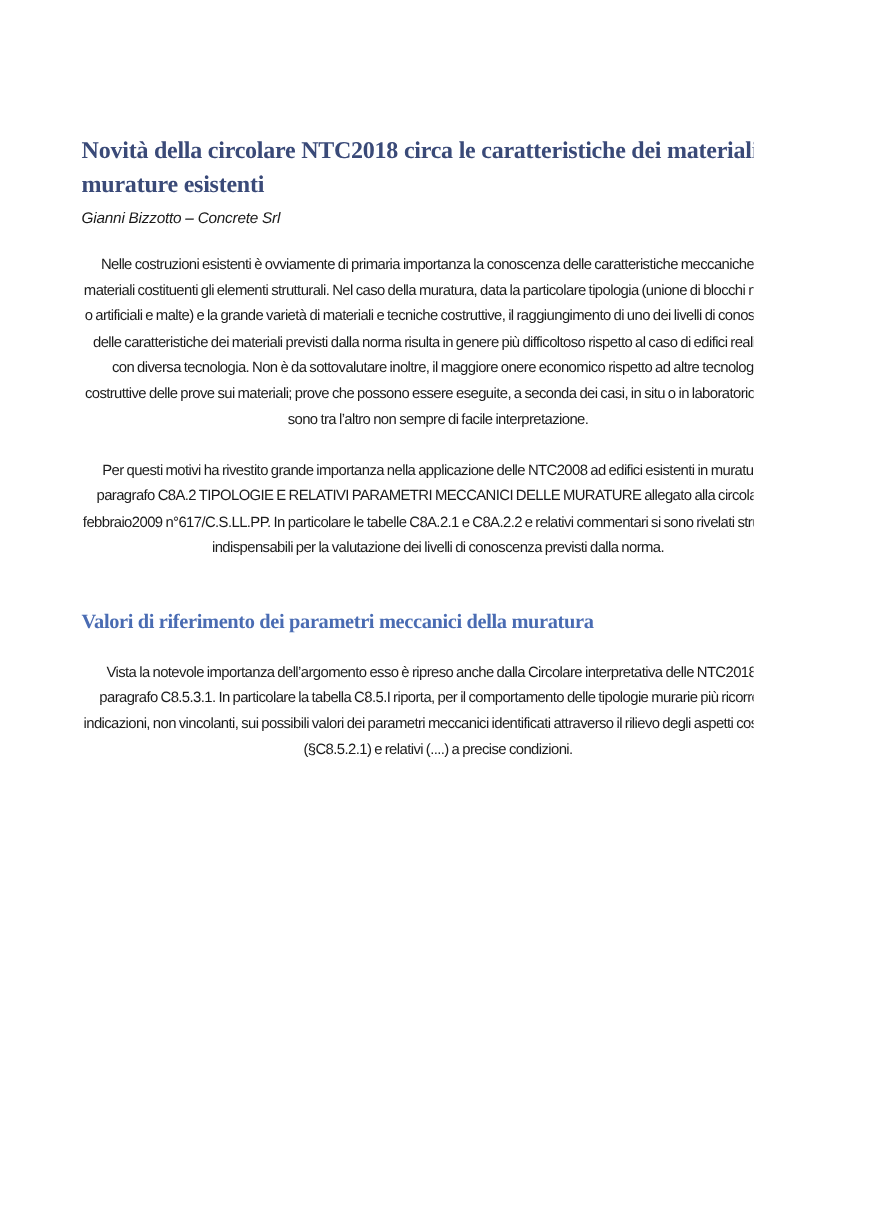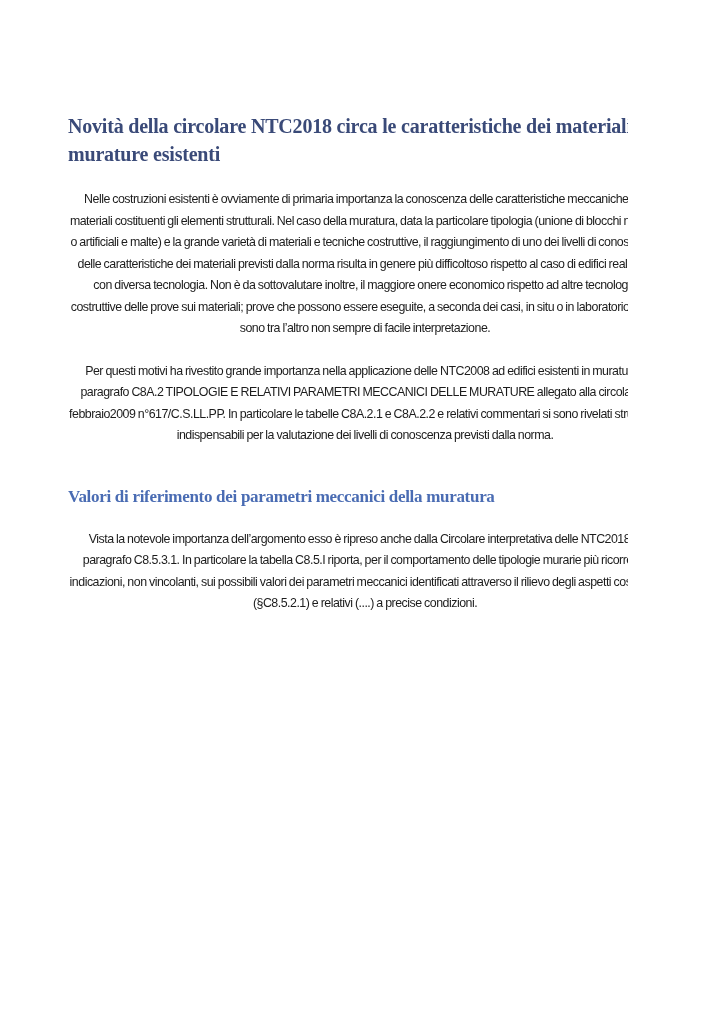--- a/index.html
+++ b/index.html
@@ -62,20 +62,21 @@
   }
 </style>
 </head>
 <body>
 
 <div class="page">
   <div class="content">
 
     <h1 class="doc-title">Novità della circolare NTC2018 circa le caratteristiche dei materiali di murature esistenti</h1>
 
+    <div class="author-line">Gianni Bizzotto – Concrete Srl</div>
 
     <p class="body-paragraph">Nelle costruzioni esistenti è ovviamente di primaria importanza la conoscenza delle caratteristiche meccaniche dei materiali costituenti gli elementi strutturali. Nel caso della muratura, data la particolare tipologia (unione di blocchi naturali o artificiali e malte) e la grande varietà di materiali e tecniche costruttive, il raggiungimento di uno dei livelli di conoscenza delle caratteristiche dei materiali previsti dalla norma risulta in genere più difficoltoso rispetto al caso di edifici realizzati con diversa tecnologia. Non è da sottovalutare inoltre, il maggiore onere economico rispetto ad altre tecnologie costruttive delle prove sui materiali; prove che possono essere eseguite, a seconda dei casi, in situ o in laboratorio e che sono tra l’altro non sempre di facile interpretazione.</p>
 
     <p class="body-paragraph">Per questi motivi ha rivestito grande importanza nella applicazione delle NTC2008 ad edifici esistenti in muratura il paragrafo C8A.2 TIPOLOGIE E RELATIVI PARAMETRI MECCANICI DELLE MURATURE allegato alla circolare 2 febbraio2009 n°617/C.S.LL.PP. In particolare le tabelle C8A.2.1 e C8A.2.2 e relativi commentari si sono rivelati strumenti indispensabili per la valutazione dei livelli di conoscenza previsti dalla norma.</p>
 
     <h2 class="section-heading">Valori di riferimento dei parametri meccanici della muratura</h2>
 
     <p class="body-paragraph">Vista la notevole importanza dell’argomento esso è ripreso anche dalla Circolare interpretativa delle NTC2018 al paragrafo C8.5.3.1. In particolare la tabella C8.5.I riporta, per il comportamento delle tipologie murarie più ricorrenti, indicazioni, non vincolanti, sui possibili valori dei parametri meccanici identificati attraverso il rilievo degli aspetti costruttivi (§C8.5.2.1) e relativi (....) a precise condizioni.</p>
 
   </div>

